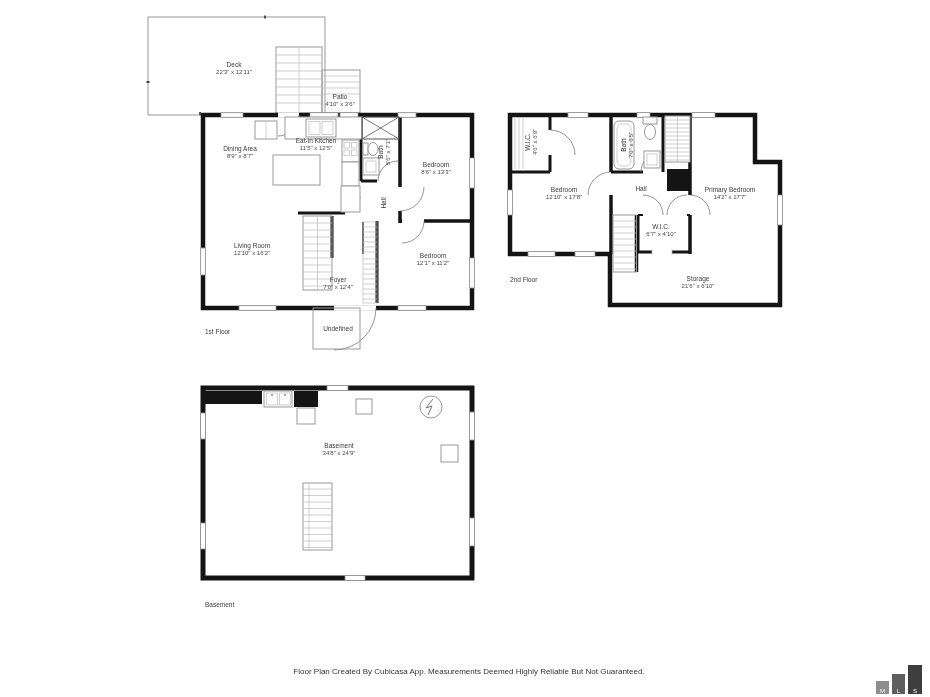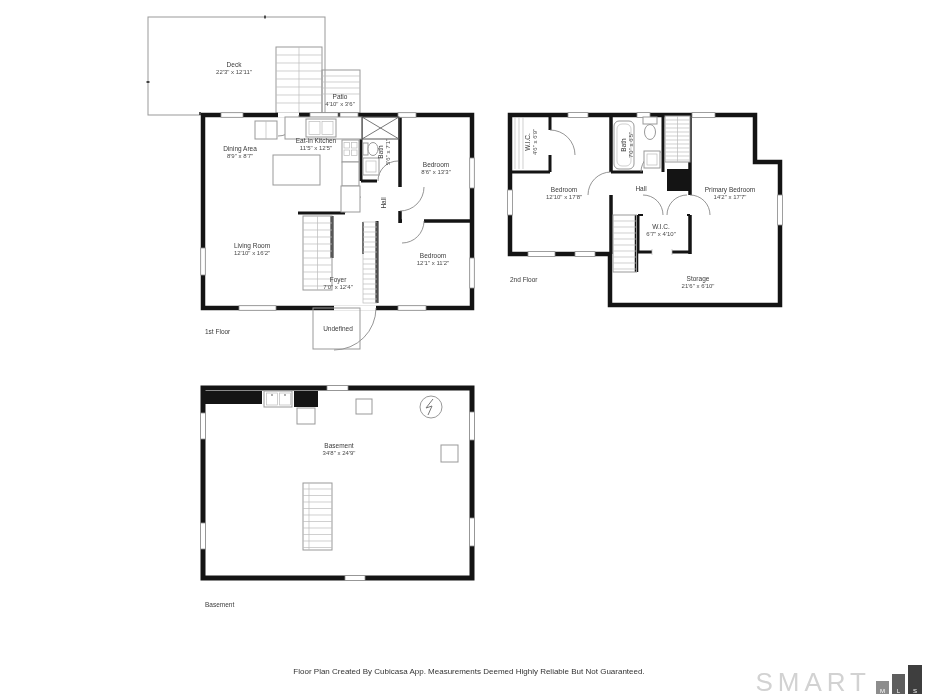--- a/index.html
+++ b/index.html
@@ -299,21 +299,20 @@
 
   <div class="room-label" style="left:339px;top:449px">
     <div>Basement</div>
       <div class="dims">34'8" x 24'9"</div>
   </div>
   <div class="floor-label" style="left:205px;top:601px">Basement</div>
 
   <div class="disclaimer">Floor Plan Created By Cubicasa App. Measurements Deemed Highly Reliable But Not Guaranteed.</div>
 
   <div class="logo">
-    <span class="logo-word">SMART</span>
     <span class="logo-bars">
       <span class="bar bar-m">M</span>
       <span class="bar bar-l">L</span>
       <span class="bar bar-s">S</span>
     </span>
   </div>
 
 </div>
 
 </body></html>

